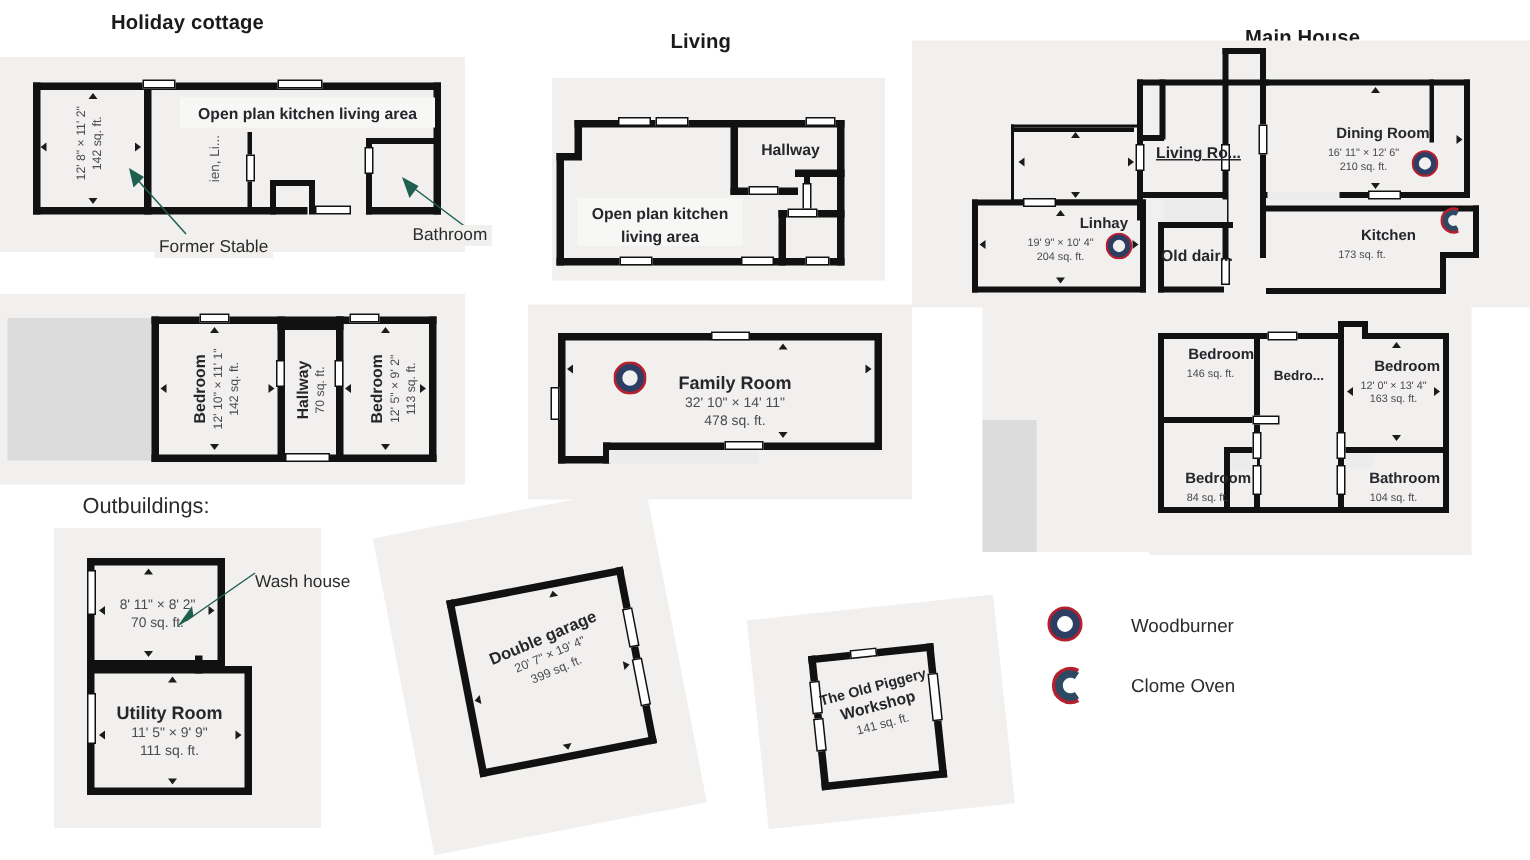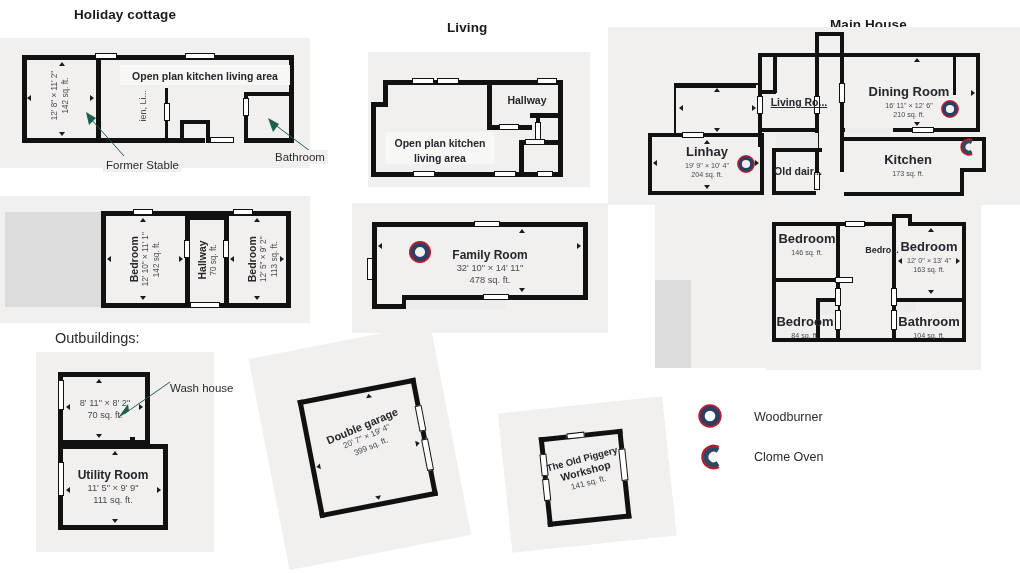--- a/index.html
+++ b/index.html
@@ -37,21 +37,21 @@
   
   .lbl {
     position:absolute; text-align:center; white-space:nowrap;
     line-height:1.28; color:#33333a;
   }
   .lbl .nm { font-weight:bold; font-size:10.5px; color:#26262c; display:block; }
   .lbl .dim { font-size:8.2px; color:#4a4a52; display:block; }
   .lbl .sq  { font-size:8.2px; color:#4a4a52; display:block; }
   .lbl.big .nm { font-size:12px; }
   .lbl.big .dim, .lbl.big .sq { font-size:9.3px; }
-  .lbl.sm .nm { font-size:13px; }
+  .lbl.sm .nm { font-size:10px;text-align:right; }
   .lbl.sm .dim, .lbl.sm .sq { font-size:7.2px; }
   .lbl.rot90 { transform:rotate(-90deg); transform-origin:center center; }
   .lbl.plain { font-weight:bold; font-size:10.5px; color:#26262c; }
 
   
   .arw { position:absolute; width:0; height:0; }
   .arw.up    { border-left:3.2px solid transparent; border-right:3.2px solid transparent; border-bottom:4.5px solid #1b1b1b; }
   .arw.down  { border-left:3.2px solid transparent; border-right:3.2px solid transparent; border-top:4.5px solid #1b1b1b; }
   .arw.left  { border-top:3.2px solid transparent; border-bottom:3.2px solid transparent; border-right:4.5px solid #1b1b1b; }
   .arw.right { border-top:3.2px solid transparent; border-bottom:3.2px solid transparent; border-left:4.5px solid #1b1b1b; }
@@ -386,21 +386,21 @@
   <div class="arw up" style="left:928px; top:228px;"></div>
   <div class="arw down" style="left:928px; top:290px;"></div>
   <div class="arw left" style="left:898px; top:258px;"></div>
   <div class="arw right" style="left:956px; top:258px;"></div>
 
   <div class="lbl sm" style="left:778px; top:231px; width:58px;">
     <span class="nm">Bedroom</span>
     <span class="sq">146 sq. ft.</span>
   </div>
 
-  <div class="lbl plain" style="left:840px; top:245px; width:52px; text-align:center; font-size:9px;margin-left:16px;">Bedro...</div>
+  <div class="lbl plain" style="left:840px; top:245px; width:52px; text-align:center; font-size:9px;">Bedro...</div>
 
   <div class="lbl sm" style="left:898px; top:239px; width:62px;">
     <span class="nm">Bedroom</span>
     <span class="dim">12' 0" × 13' 4"</span>
     <span class="sq">163 sq. ft.</span>
   </div>
 
   <div class="lbl sm" style="left:776px; top:314px; width:58px;">
     <span class="nm">Bedroom</span>
     <span class="sq">84 sq. ft.</span>

